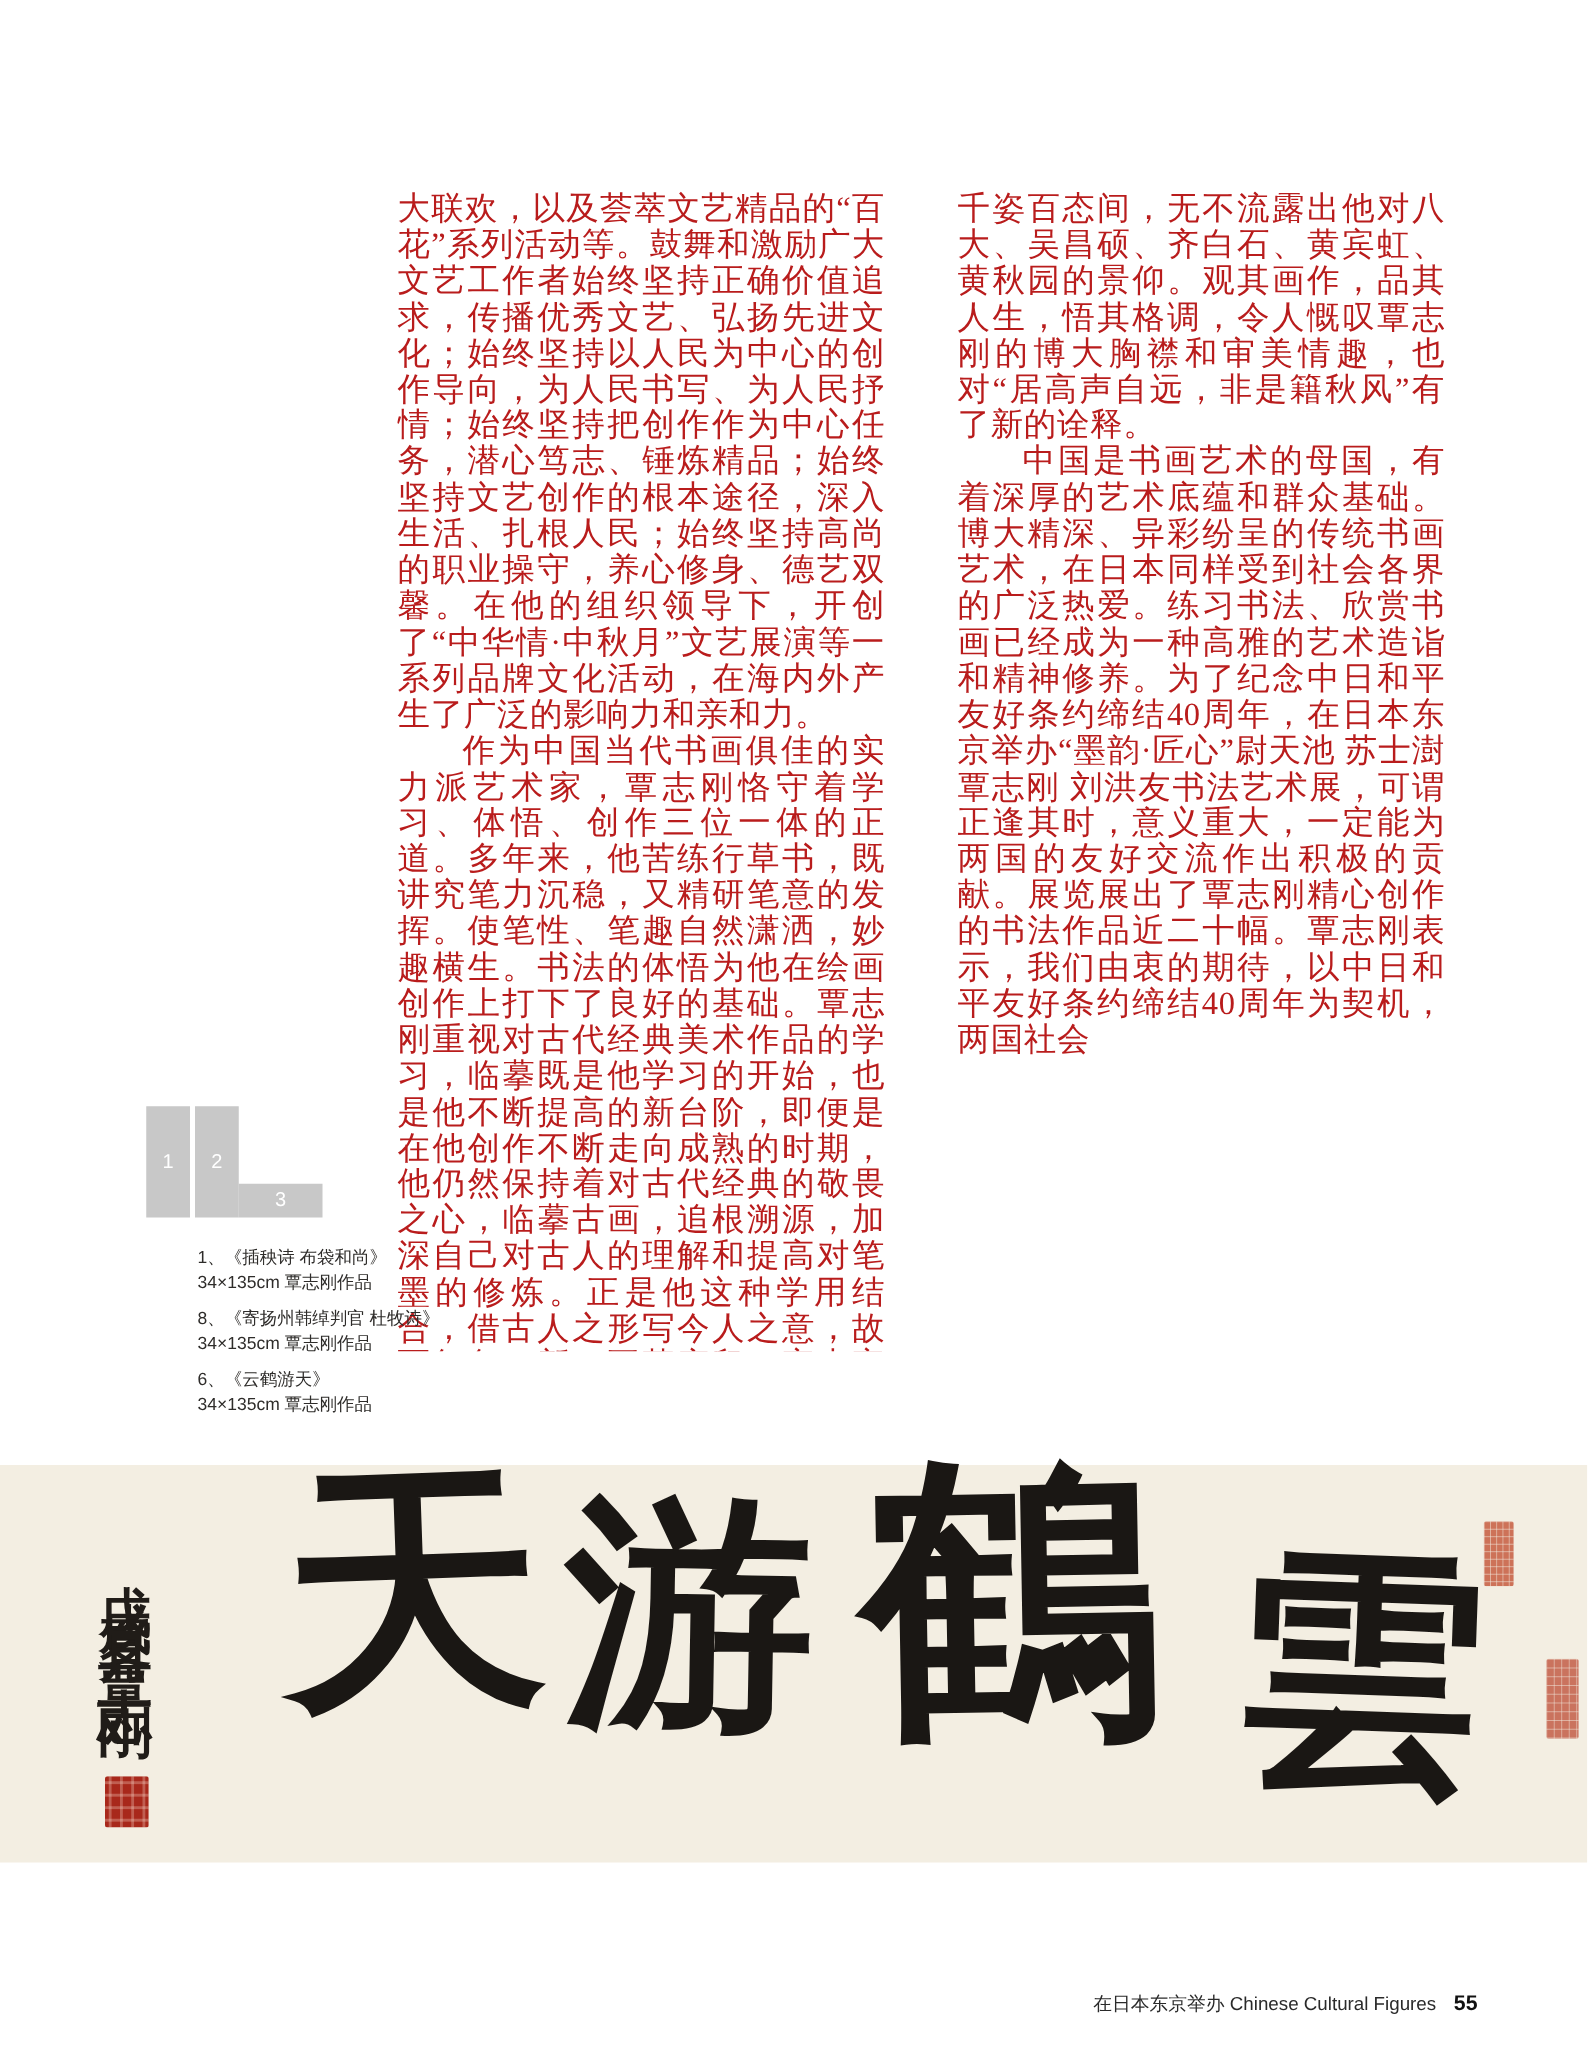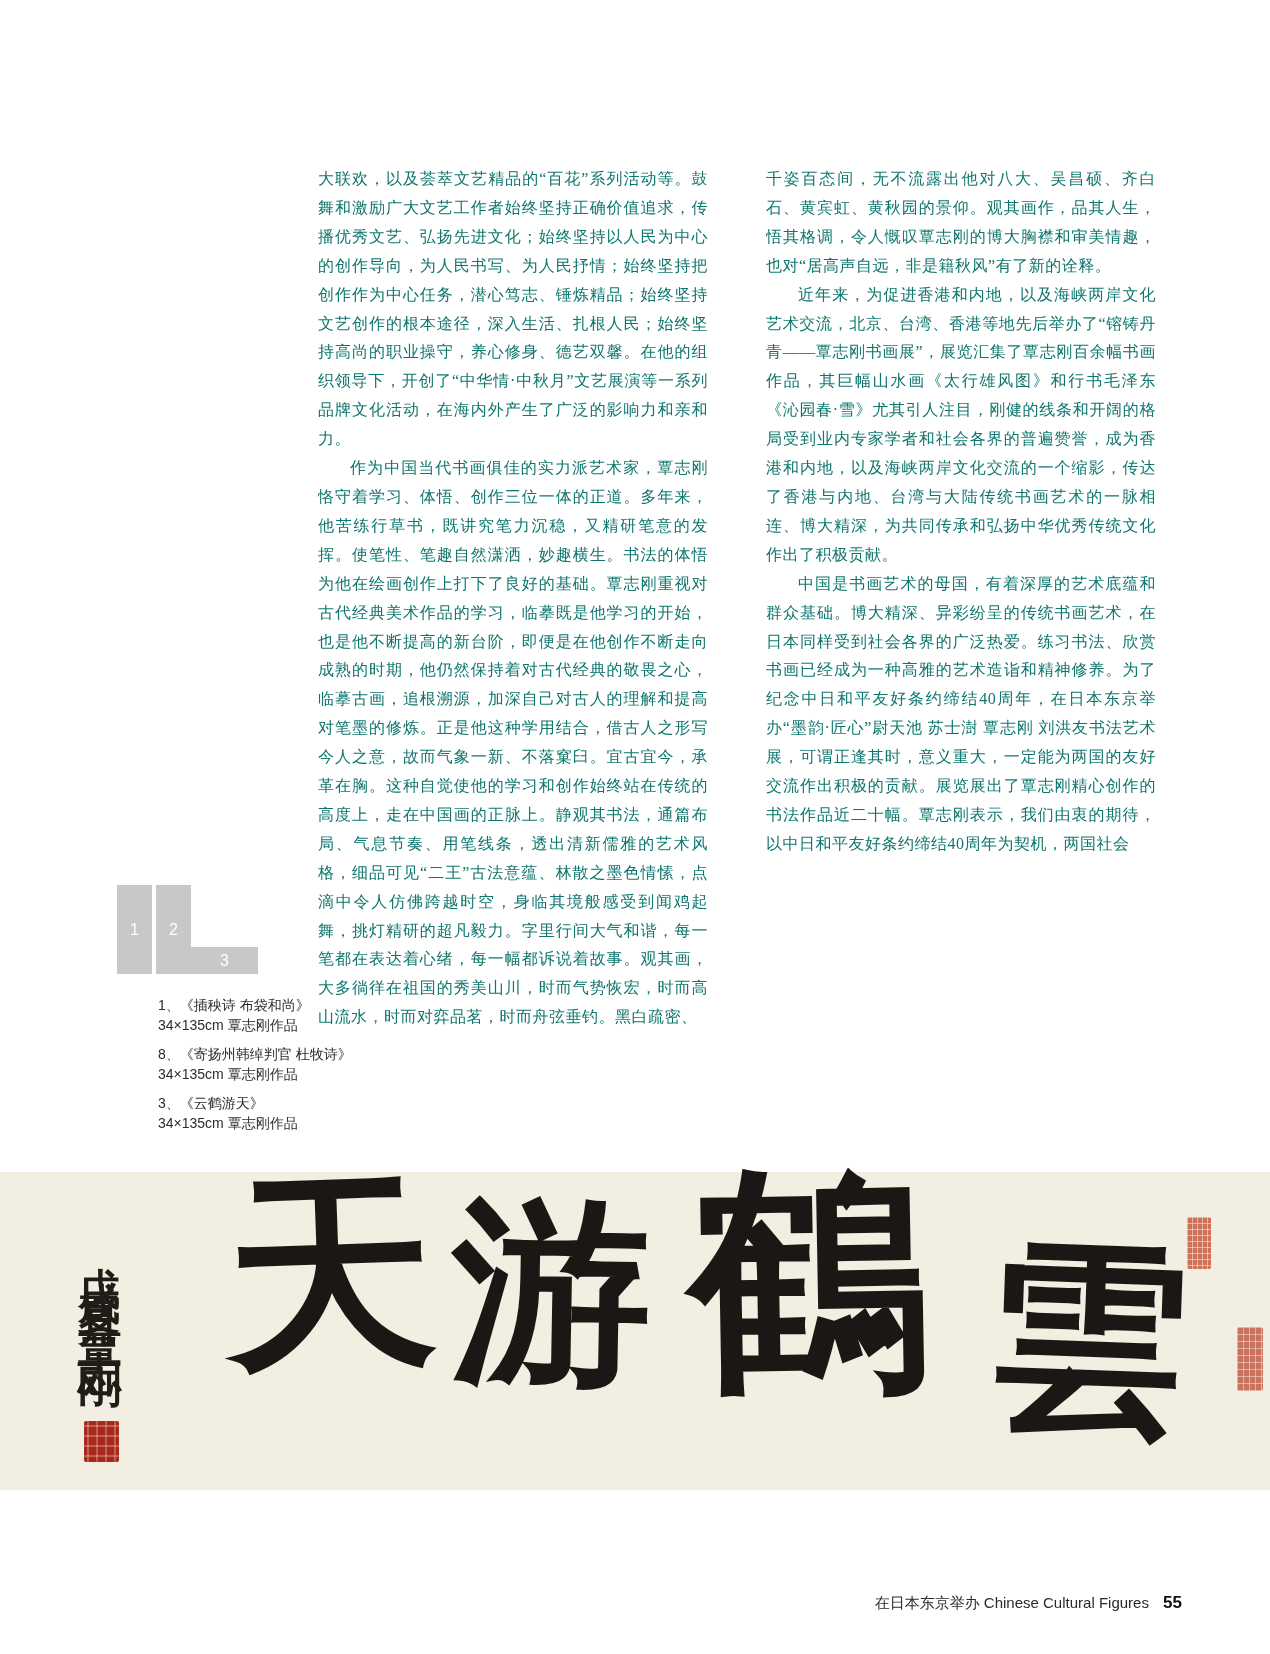--- a/index.html
+++ b/index.html
@@ -3,23 +3,22 @@
 <meta charset="utf-8">
 <style>
   html,body{margin:0;padding:0;background:#ffffff;}
   .page{
     position:relative;width:1270px;height:1654px;background:#ffffff;
     overflow:hidden;font-family:"Liberation Serif","DejaVu Serif",serif;
   }
   
   .col{
     position:absolute;top:153px;width:390px;height:928px;overflow:hidden;
-    font-size:16px;line-height:28.9px;text-align:justify;color:#0f766e;
+    font-size:26px;line-height:28.9px;text-align:justify;color:#b91c1c;
     letter-spacing:0.5px;
-    margin-top:12px;
   }
   .col-left{left:318px;}
   .col-right{left:766px;}
   .col p{margin:0;}
   .col p.indent{text-indent:2em;}
   
   .thumb{position:absolute;background:#c8c8c8;}
   .thumb-1{left:117px;top:885px;width:35px;height:89px;}
   .thumb-2{left:156px;top:885px;width:35px;height:89px;}
   .thumb-3{left:191px;top:947px;width:67px;height:27px;}
@@ -89,21 +88,20 @@
 
 <div class="page">
 
   <div class="col col-left">
     <p>大联欢，以及荟萃文艺精品的“百花”系列活动等。鼓舞和激励广大文艺工作者始终坚持正确价值追求，传播优秀文艺、弘扬先进文化；始终坚持以人民为中心的创作导向，为人民书写、为人民抒情；始终坚持把创作作为中心任务，潜心笃志、锤炼精品；始终坚持文艺创作的根本途径，深入生活、扎根人民；始终坚持高尚的职业操守，养心修身、德艺双馨。在他的组织领导下，开创了“中华情·中秋月”文艺展演等一系列品牌文化活动，在海内外产生了广泛的影响力和亲和力。</p>
     <p class="indent">作为中国当代书画俱佳的实力派艺术家，覃志刚恪守着学习、体悟、创作三位一体的正道。多年来，他苦练行草书，既讲究笔力沉稳，又精研笔意的发挥。使笔性、笔趣自然潇洒，妙趣横生。书法的体悟为他在绘画创作上打下了良好的基础。覃志刚重视对古代经典美术作品的学习，临摹既是他学习的开始，也是他不断提高的新台阶，即便是在他创作不断走向成熟的时期，他仍然保持着对古代经典的敬畏之心，临摹古画，追根溯源，加深自己对古人的理解和提高对笔墨的修炼。正是他这种学用结合，借古人之形写今人之意，故而气象一新、不落窠臼。宜古宜今，承革在胸。这种自觉使他的学习和创作始终站在传统的高度上，走在中国画的正脉上。静观其书法，通篇布局、气息节奏、用笔线条，透出清新儒雅的艺术风格，细品可见“二王”古法意蕴、林散之墨色情愫，点滴中令人仿佛跨越时空，身临其境般感受到闻鸡起舞，挑灯精研的超凡毅力。字里行间大气和谐，每一笔都在表达着心绪，每一幅都诉说着故事。观其画，大多徜徉在祖国的秀美山川，时而气势恢宏，时而高山流水，时而对弈品茗，时而舟弦垂钓。黑白疏密、</p>
   </div>
 
   <div class="col col-right">
     <p>千姿百态间，无不流露出他对八大、吴昌硕、齐白石、黄宾虹、黄秋园的景仰。观其画作，品其人生，悟其格调，令人慨叹覃志刚的博大胸襟和审美情趣，也对“居高声自远，非是籍秋风”有了新的诠释。</p>
-    <p class="indent">近年来，为促进香港和内地，以及海峡两岸文化艺术交流，北京、台湾、香港等地先后举办了“镕铸丹青——覃志刚书画展”，展览汇集了覃志刚百余幅书画作品，其巨幅山水画《太行雄风图》和行书毛泽东《沁园春·雪》尤其引人注目，刚健的线条和开阔的格局受到业内专家学者和社会各界的普遍赞誉，成为香港和内地，以及海峡两岸文化交流的一个缩影，传达了香港与内地、台湾与大陆传统书画艺术的一脉相连、博大精深，为共同传承和弘扬中华优秀传统文化作出了积极贡献。</p>
     <p class="indent">中国是书画艺术的母国，有着深厚的艺术底蕴和群众基础。博大精深、异彩纷呈的传统书画艺术，在日本同样受到社会各界的广泛热爱。练习书法、欣赏书画已经成为一种高雅的艺术造诣和精神修养。为了纪念中日和平友好条约缔结40周年，在日本东京举办“墨韵·匠心”尉天池 苏士澍 覃志刚 刘洪友书法艺术展，可谓正逢其时，意义重大，一定能为两国的友好交流作出积极的贡献。展览展出了覃志刚精心创作的书法作品近二十幅。覃志刚表示，我们由衷的期待，以中日和平友好条约缔结40周年为契机，两国社会</p>
   </div>
 
   <div class="thumb thumb-1">
     <span class="num">1</span>
   </div>
   <div class="thumb thumb-2">
     <span class="num">2</span>
   </div>
   <div class="thumb thumb-3">
@@ -113,21 +111,21 @@
   <div class="captions">
     <div class="caption">
       <div>1、《插秧诗 布袋和尚》</div>
       <div>34×135cm 覃志刚作品</div>
     </div>
     <div class="caption">
       <div>8、《寄扬州韩绰判官 杜牧诗》</div>
       <div>34×135cm 覃志刚作品</div>
     </div>
     <div class="caption">
-      <div>3、《云鹤游天》</div>
+      <div>6、《云鹤游天》</div>
       <div>34×135cm 覃志刚作品</div>
     </div>
   </div>
 
   <div class="banner">
     <div class="inscription">
       <span class="ins-date">戊戌夏月</span>
       <span class="ins-name">覃志刚</span>
     </div>
     <div class="seal seal-artist"></div>

